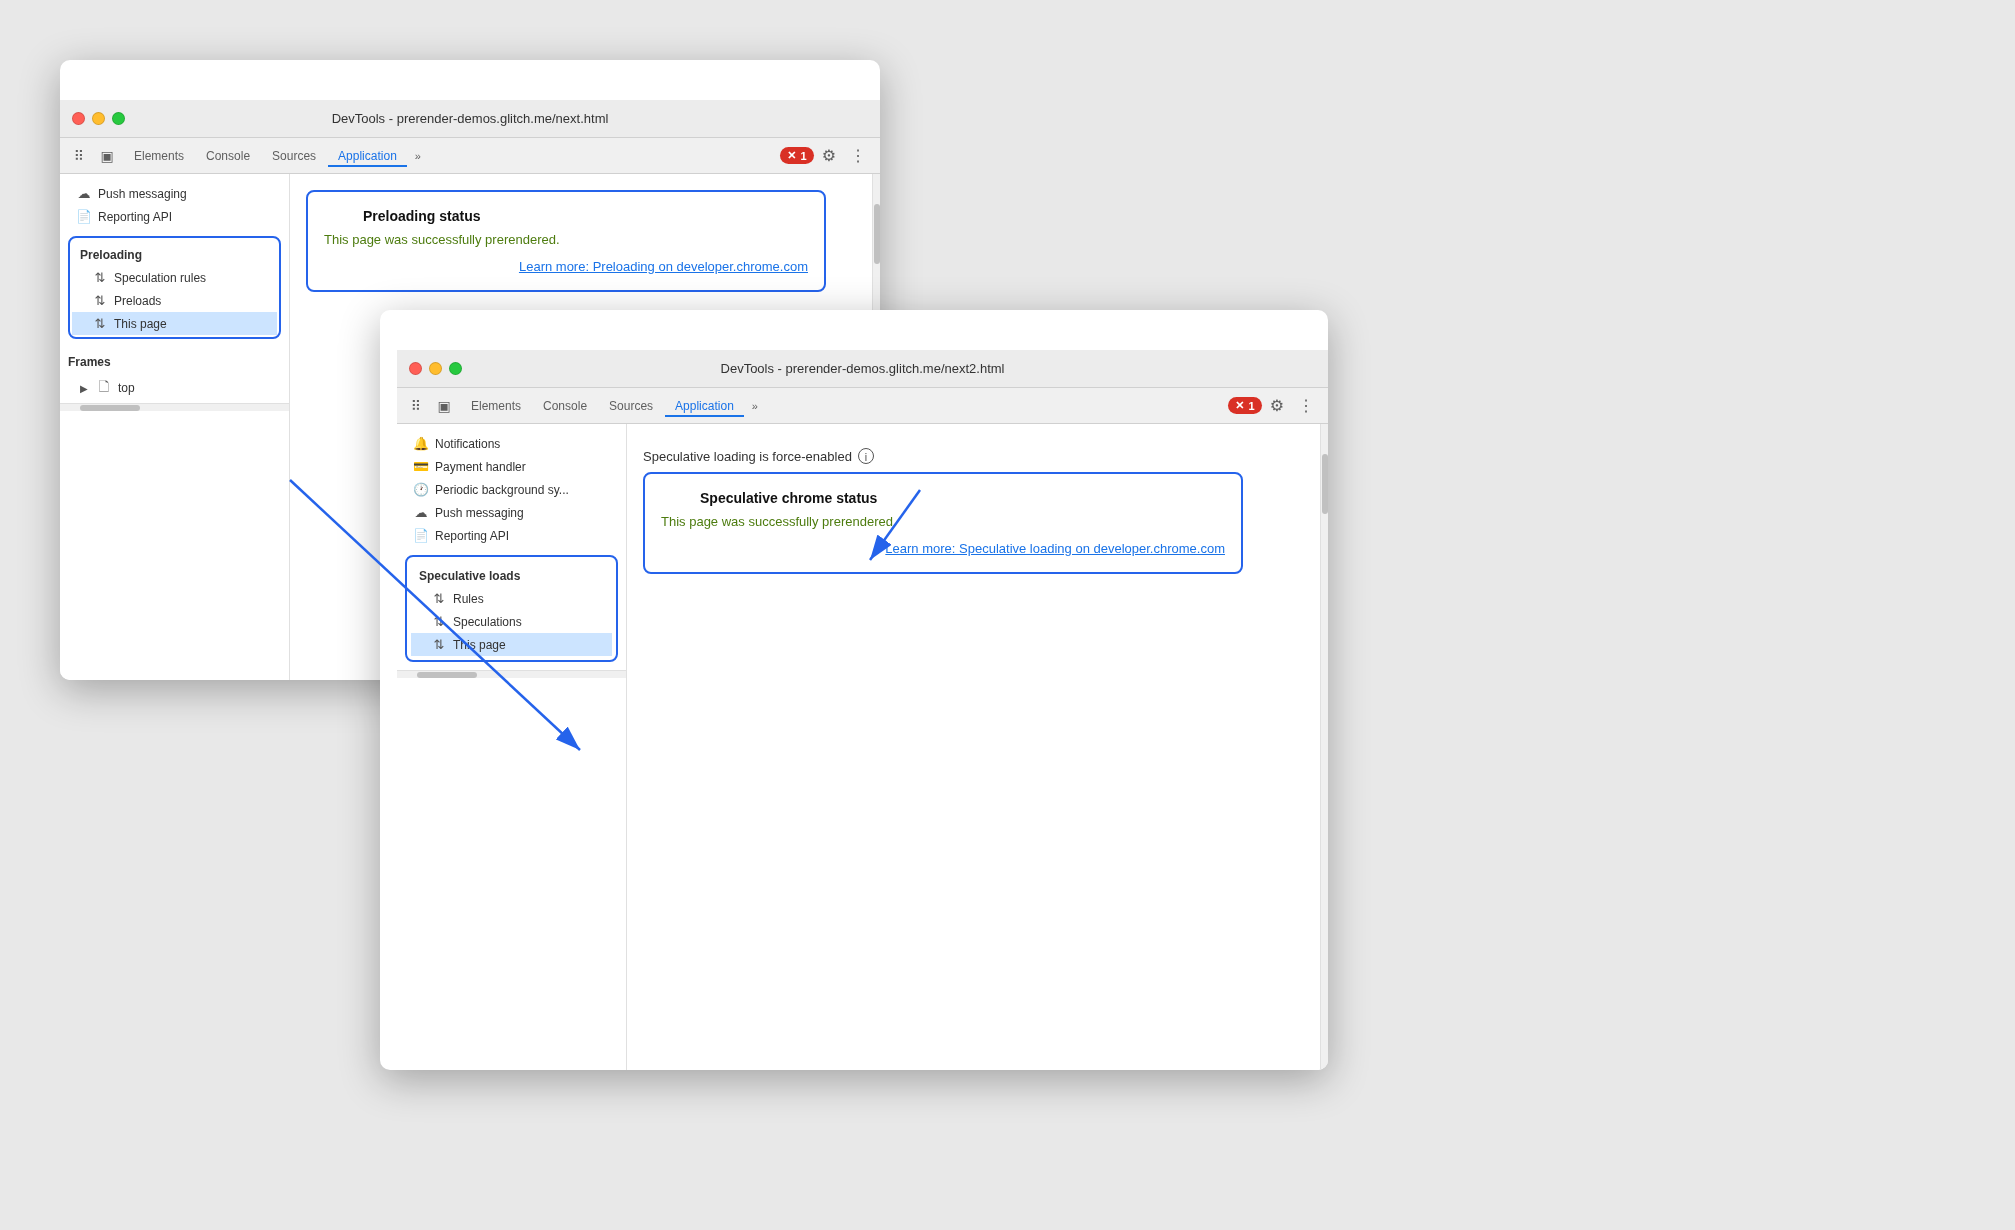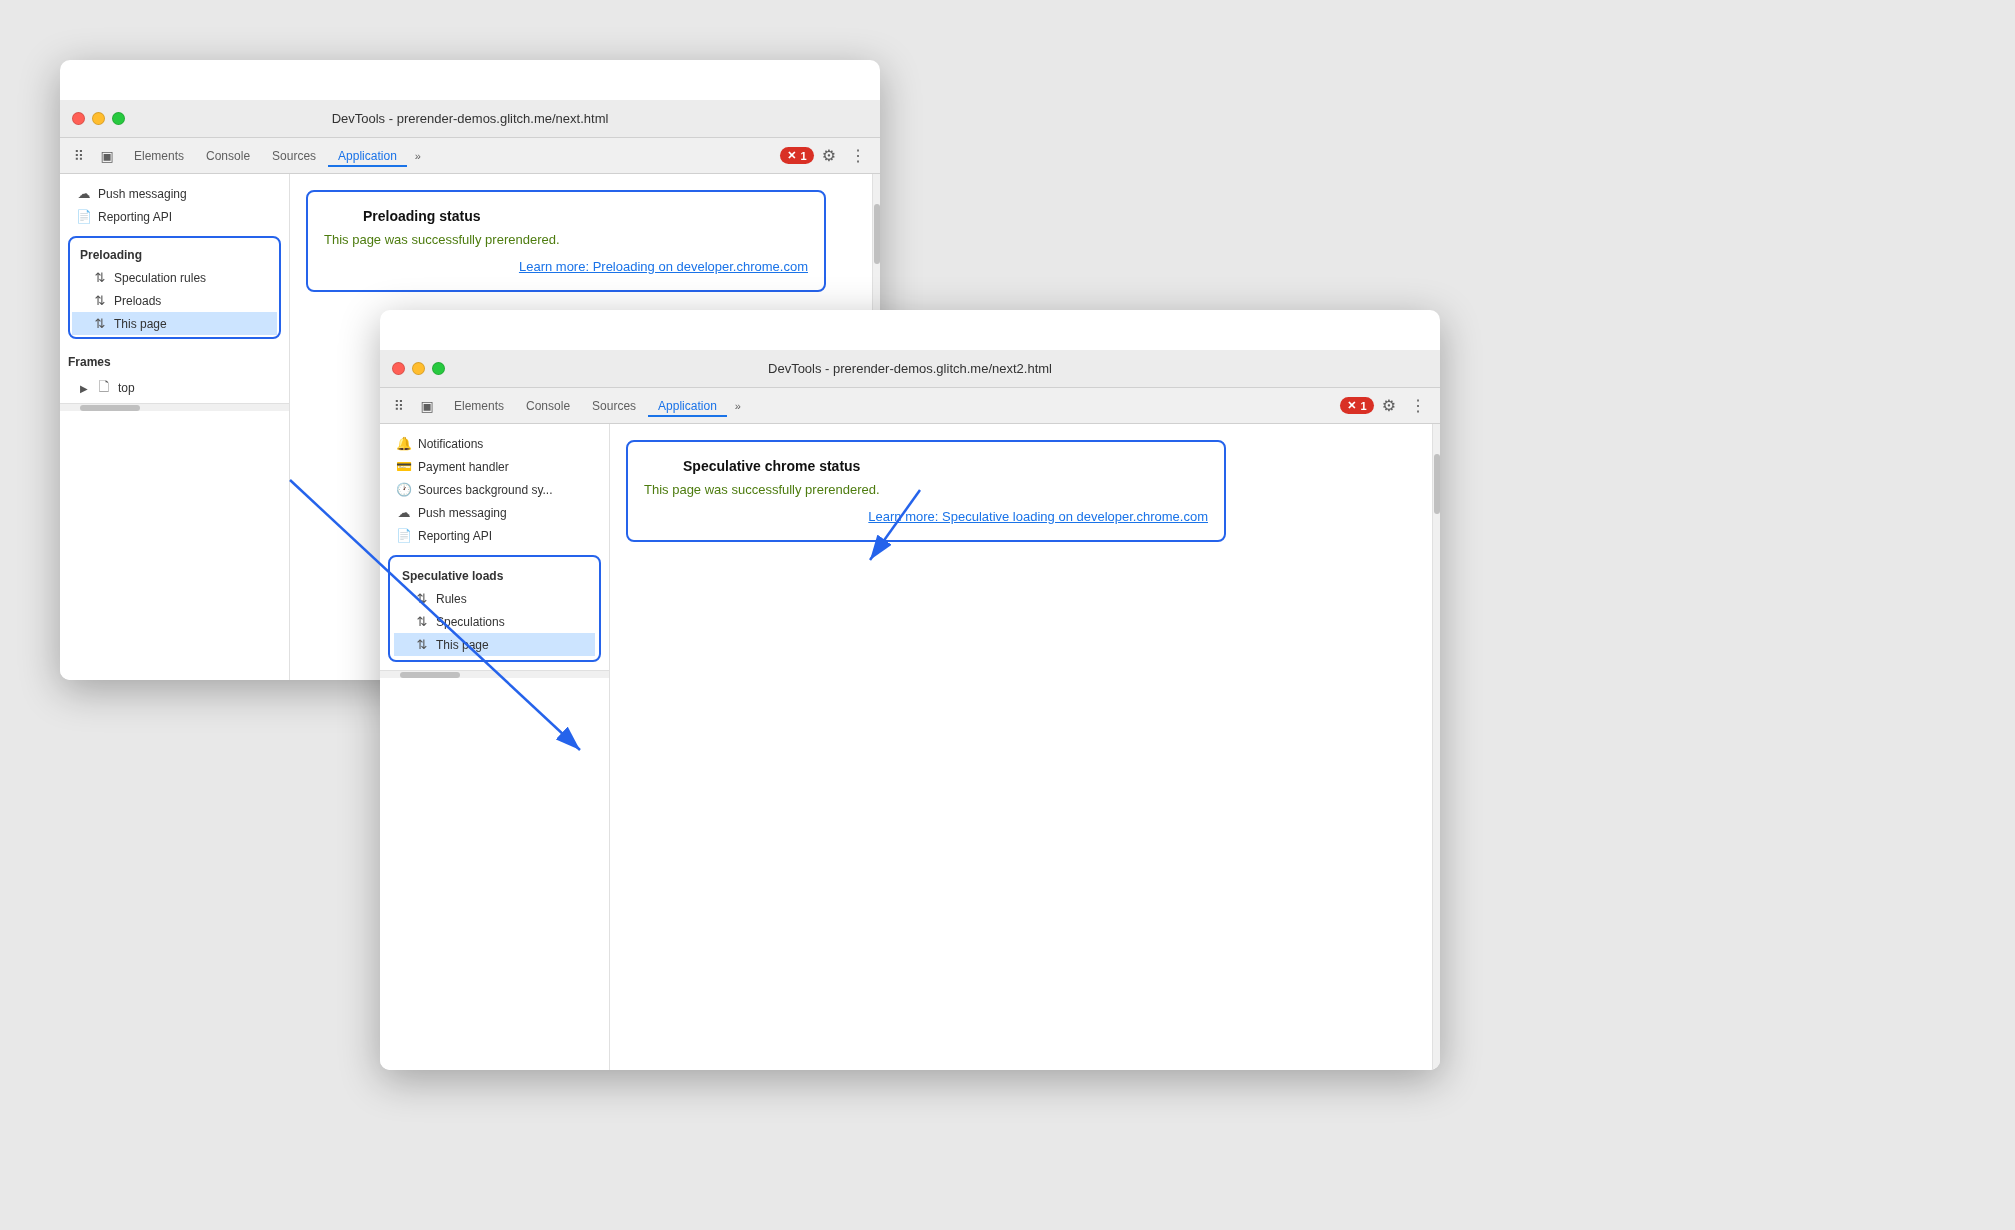--- a/index.html
+++ b/index.html
@@ -240,22 +240,23 @@
       left: 60px;
       top: 60px;
       width: 820px;
       height: 620px;
     }
 
     
     #window2 {
       left: 380px;
       top: 310px;
-      width: 1060px;
+      width: 948px;
       height: 760px;
+      padding-left: 17px;
     }
 
     
     .scroll-track {
       width: 8px;
       background: #f0f0f0;
       border-left: 1px solid #e0e0e0;
     }
 
     .scroll-thumb {
@@ -397,21 +398,21 @@
       <div class="sidebar-item">
         <span class="sidebar-icon">🔔</span>
         <span>Notifications</span>
       </div>
       <div class="sidebar-item">
         <span class="sidebar-icon">💳</span>
         <span>Payment handler</span>
       </div>
       <div class="sidebar-item">
         <span class="sidebar-icon">🕐</span>
-        <span>Sources background sy...</span>
+        <span>Periodic background sy...</span>
       </div>
       <div class="sidebar-item">
         <span class="sidebar-icon">☁</span>
         <span>Push messaging</span>
       </div>
       <div class="sidebar-item">
         <span class="sidebar-icon">📄</span>
         <span>Reporting API</span>
       </div>
 
@@ -431,20 +432,24 @@
         </div>
       </div>
 
       <div style="height: 8px; background: #f0f0f0; border-top: 1px solid #e0e0e0; position: relative; margin-top: auto;">
         <div style="position: absolute; left: 20px; top: 1px; width: 60px; height: 6px; background: #c0c0c0; border-radius: 3px;"></div>
       </div>
     </div>
 
     <div class="main-content">
 
+      <div class="force-enabled-row">
+        <span>Speculative loading is force-enabled</span>
+        <div class="info-icon">ℹ</div>
+      </div>
 
       <div class="status-box" style="max-width: 600px;">
         <div class="status-box-title">Speculative chrome status</div>
         <div class="status-box-text">This page was successfully prerendered.</div>
         <div class="status-box-link">Learn more: Speculative loading on developer.chrome.com</div>
       </div>
     </div>
 
     <div class="scroll-track">
       <div class="scroll-thumb"></div>

